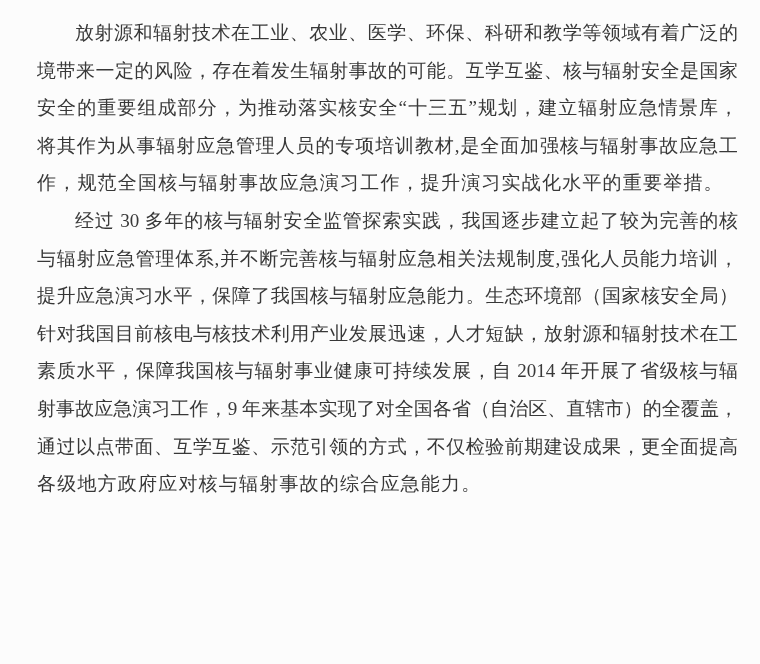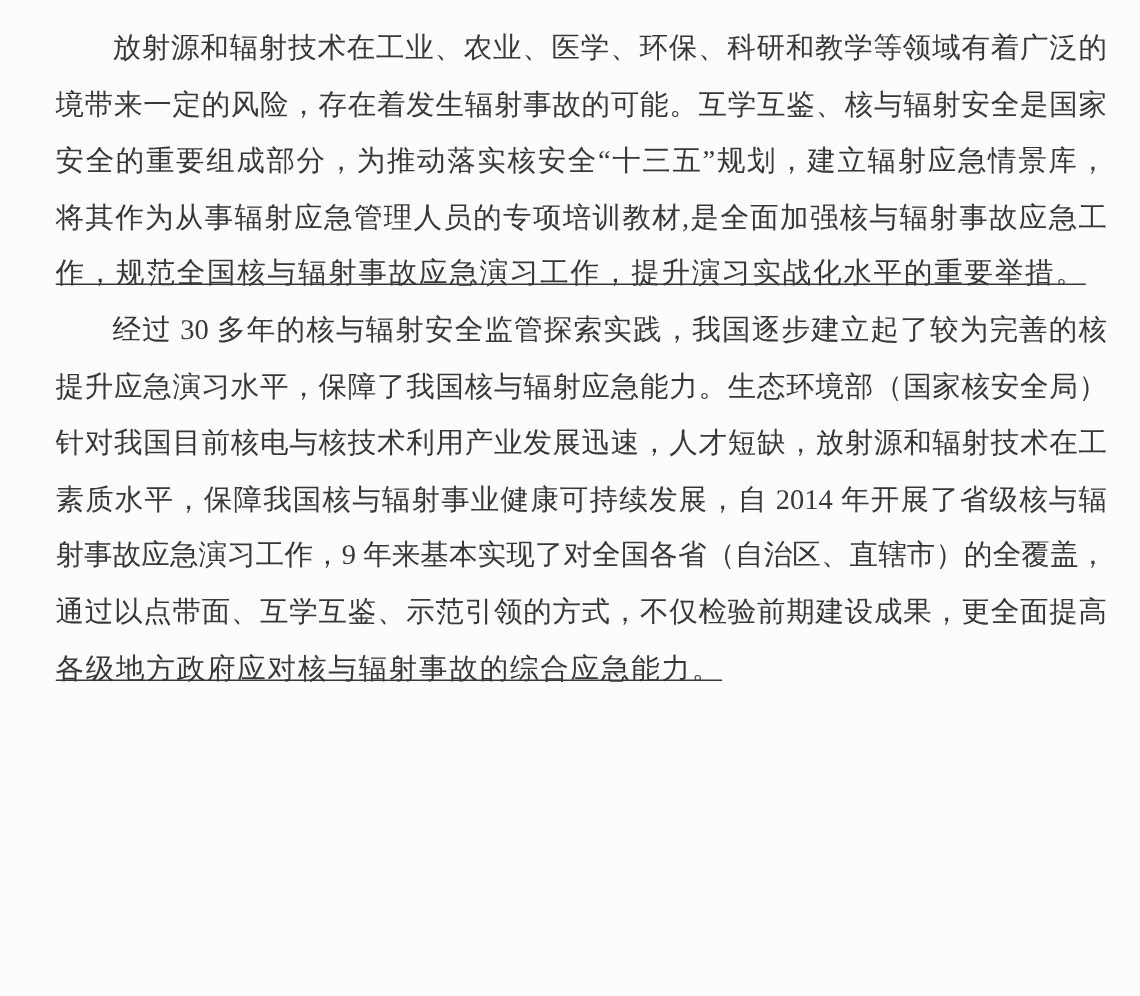--- a/index.html
+++ b/index.html
@@ -34,41 +34,41 @@
   
   .line.fill {
     text-align: justify;
     text-align-last: justify;
     text-justify: inter-character;
   }
   
   .line.natural {
     text-align: left;
     letter-spacing: 1.2px;
-    text-decoration: underline;
   }
   
   .line.indent {
     text-indent: 38px;
   }
 </style>
 </head>
 <body style="background: rgb(252, 252, 252);">
 
 <div class="doc" style="color: rgb(56, 56, 56);">
   <div id="doc-body">
       <div class="para">
         <div class="line fill indent">放射源和辐射技术在工业、农业、医学、环保、科研和教学等领域有着广泛的</div>
         <div class="line fill">境带来一定的风险，存在着发生辐射事故的可能。互学互鉴、核与辐射安全是国家</div>
         <div class="line fill">安全的重要组成部分，为推动落实核安全“十三五”规划，建立辐射应急情景库，</div>
         <div class="line fill">将其作为从事辐射应急管理人员的专项培训教材,是全面加强核与辐射事故应急工</div>
         <div class="line natural">作，规范全国核与辐射事故应急演习工作，提升演习实战化水平的重要举措。</div>
       </div>
       <div class="para">
         <div class="line fill indent">经过 30 多年的核与辐射安全监管探索实践，我国逐步建立起了较为完善的核</div>
+        <div class="line fill">与辐射应急管理体系,并不断完善核与辐射应急相关法规制度,强化人员能力培训，</div>
         <div class="line fill">提升应急演习水平，保障了我国核与辐射应急能力。生态环境部（国家核安全局）</div>
         <div class="line fill">针对我国目前核电与核技术利用产业发展迅速，人才短缺，放射源和辐射技术在工业</div>
         <div class="line fill">素质水平，保障我国核与辐射事业健康可持续发展，自 2014 年开展了省级核与辐</div>
         <div class="line fill">射事故应急演习工作，9 年来基本实现了对全国各省（自治区、直辖市）的全覆盖，</div>
         <div class="line fill">通过以点带面、互学互鉴、示范引领的方式，不仅检验前期建设成果，更全面提高</div>
         <div class="line natural">各级地方政府应对核与辐射事故的综合应急能力。</div>
       </div>
     </div>
 </div>
 

